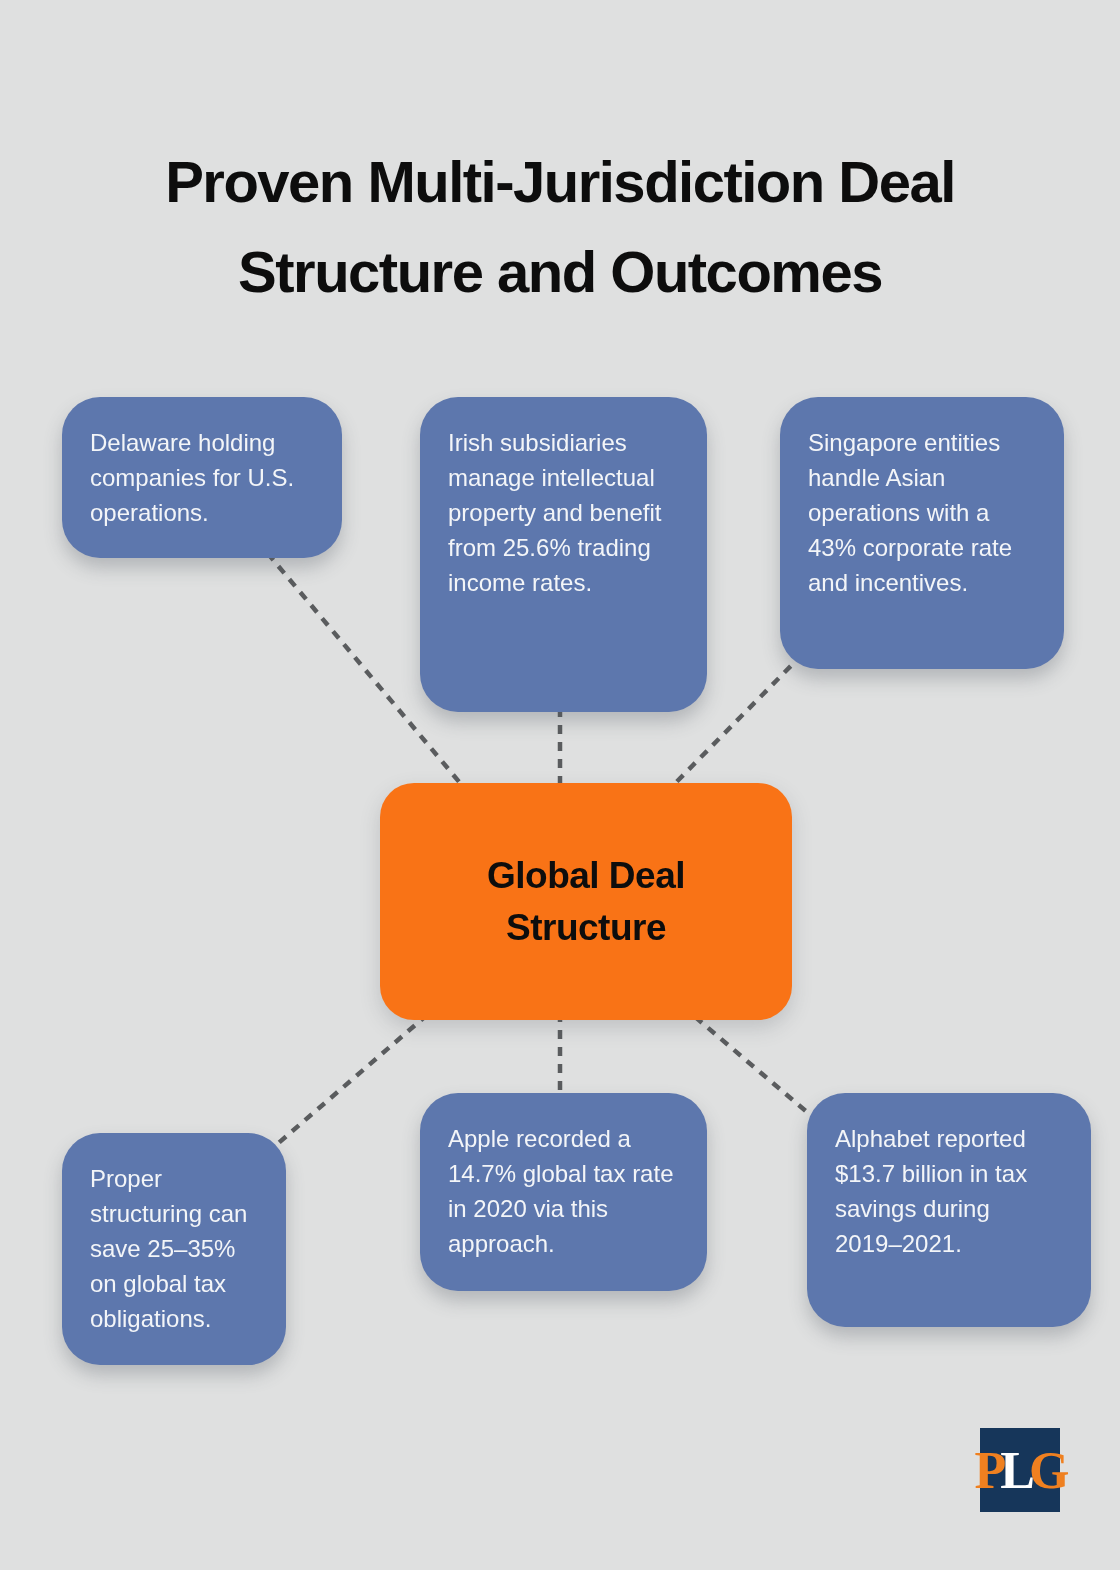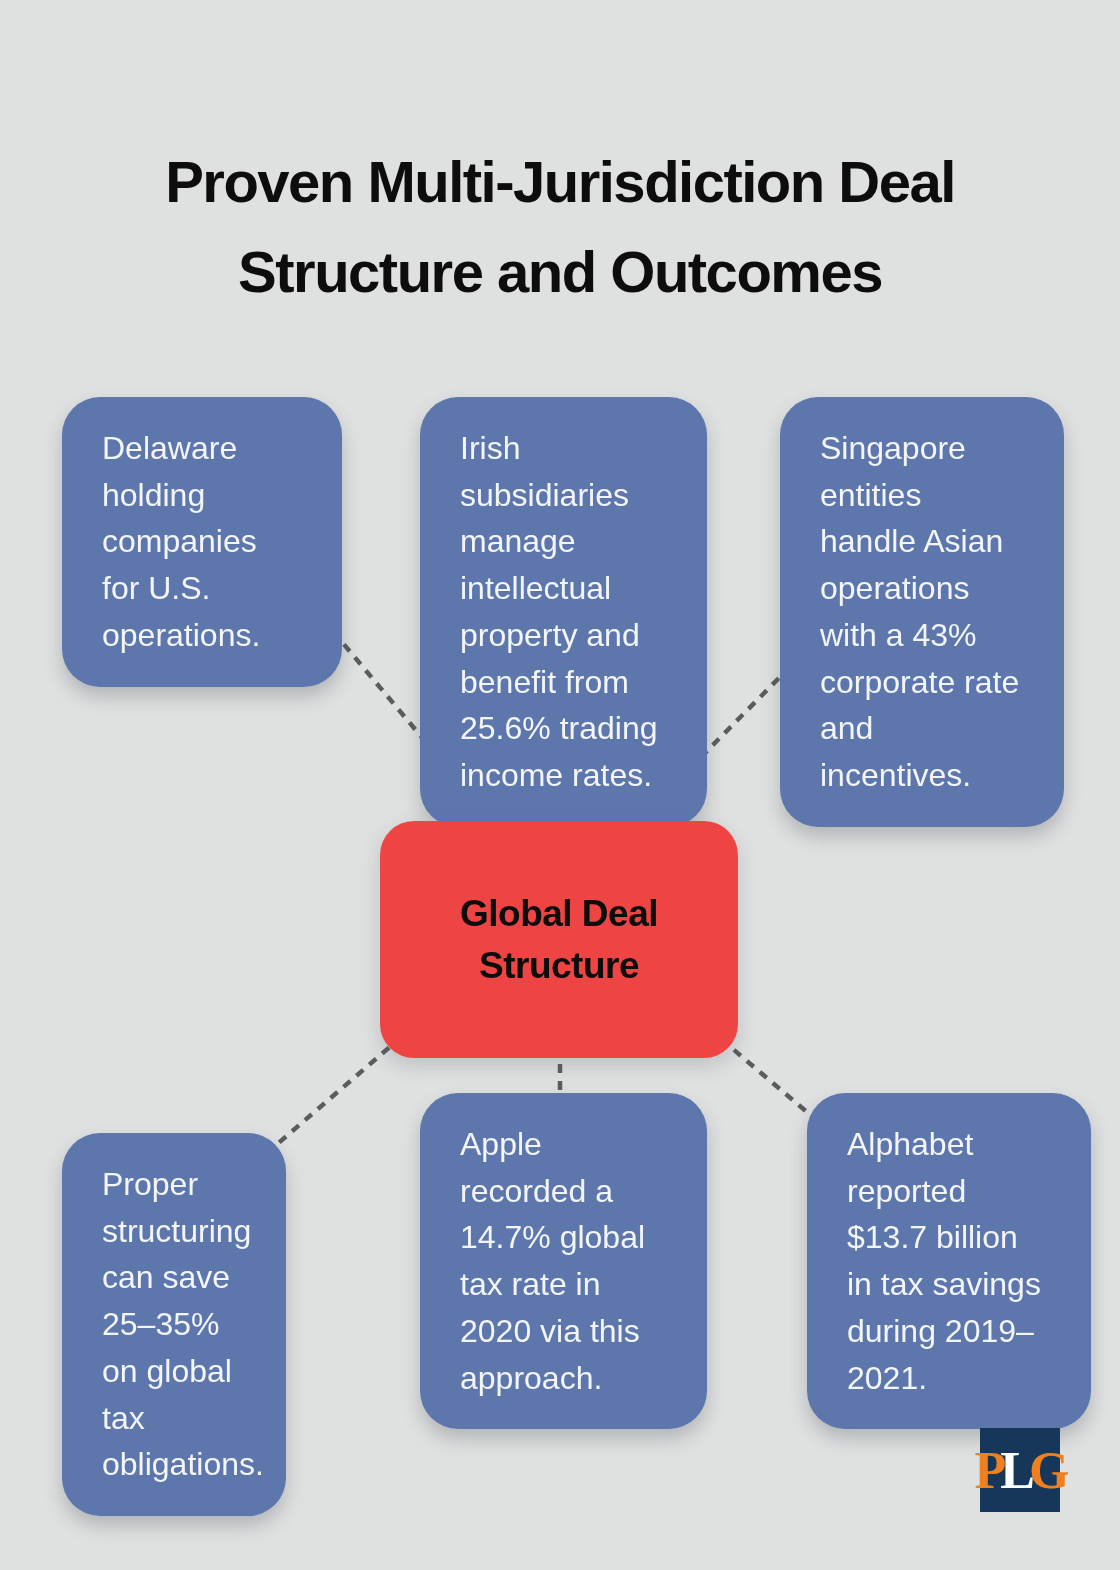--- a/index.html
+++ b/index.html
@@ -40,44 +40,43 @@
     stroke: #5a5c5e;
     stroke-width: 4.5;
     stroke-dasharray: 9 8;
   }
   .node {
     position: absolute;
     box-sizing: border-box;
     background: #5d77ad;
     color: #f3f5f8;
     border-radius: 38px;
-    padding: 28px 40px;
-    font-size: 32px;
+    padding: 28px 28px;
+    font-size: 24px;
     line-height: 1.46;
     box-shadow: 0 10px 18px rgba(80, 85, 95, 0.30);
   }
   .node-top-left      { left: 62px;  top: 397px; width: 280px; min-height: 158px; }
   .node-top-center    { left: 420px; top: 397px; width: 287px; min-height: 315px; }
   .node-top-right     { left: 780px; top: 397px; width: 284px; min-height: 272px; }
   .node-bottom-left   { left: 62px;  top: 1133px; width: 224px; min-height: 232px; }
   .node-bottom-center { left: 420px; top: 1093px; width: 287px; min-height: 198px; }
   .node-bottom-right  { left: 780px; top: 1093px; width: 284px; min-height: 234px; margin-left: 27px; }
   .center-node {
     position: absolute;
     left: 380px;
     top: 783px;
-    width: 358px;
+    width: 412px;
     height: 237px;
-    background: #ef4444;
+    background: #f97316;
     border-radius: 34px;
     box-shadow: 0 8px 20px rgba(80, 85, 95, 0.22);
     display: flex;
     align-items: center;
     justify-content: center;
-    margin-top: 38px;
   }
   .center-node-label {
     width: 240px;
     text-align: center;
     font-size: 37px;
     font-weight: 800;
     line-height: 1.4;
     color: #0d0d0d;
     letter-spacing: -0.5px;
   }

